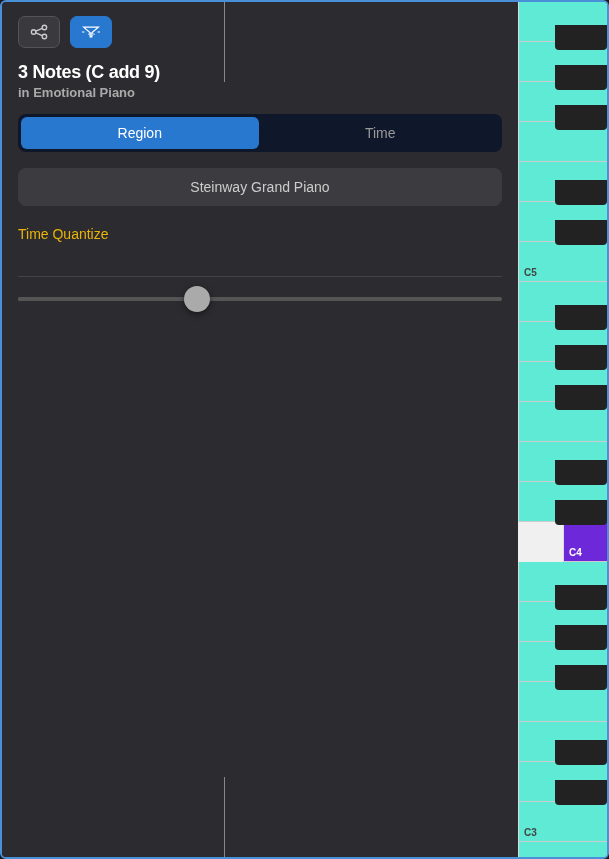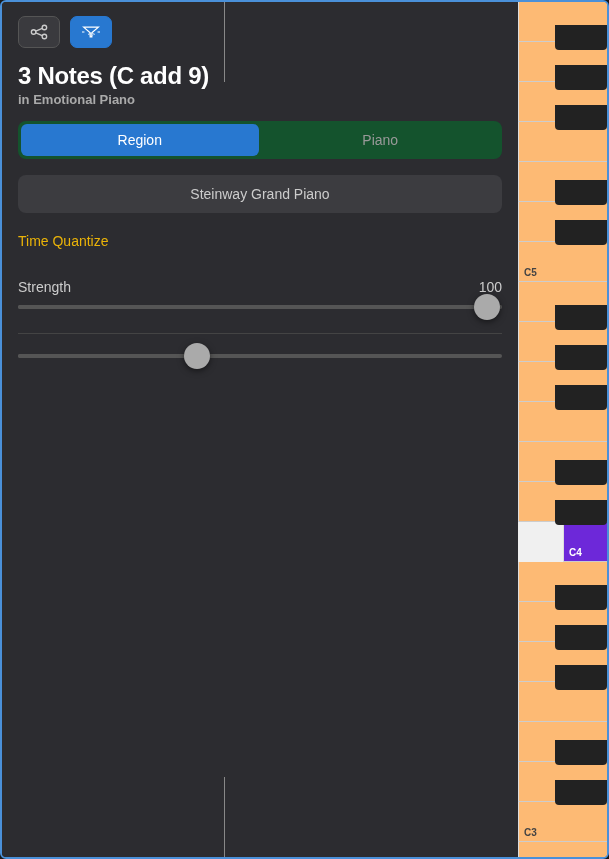--- a/index.html
+++ b/index.html
@@ -84,38 +84,38 @@
       width: 18px;
       height: 18px;
     }
 
     
     .title-area {
       padding: 4px 16px 14px 16px;
     }
 
     .title-main {
-      font-size: 24px;
+      font-size: 18px;
       font-weight: 600;
       color: #ffffff;
       letter-spacing: -0.3px;
     }
 
     .title-sub {
       font-size: 13px;
       color: #aaaaaa;
       margin-top: 2px;
       font-weight: bold;
     }
 
     
     .tab-bar {
       display: flex;
       margin: 0 16px 16px 16px;
-      background: #14532d;
+      background: #0f172a;
       border-radius: 8px;
       padding: 3px;
       gap: 3px;
       align-items: center;
     }
 
     .tab {
       flex: 1;
       height: 32px;
       border-radius: 6px;
@@ -267,21 +267,21 @@
     
     .piano-wrapper {
       position: relative;
       width: 100%;
       height: 859px;
     }
 
     .w-key {
       position: absolute;
       width: 100%;
-      background: #fdba74;
+      background: #5eead4;
       border-bottom: 1px solid #ccc;
       border-left: 1px solid #ddd;
       left: 0;
     }
 
     .w-key.active {
       background: #6d28d9;
       margin-left: 45px;
     }
 
@@ -338,39 +338,29 @@
       </div>
     </div>
 
     <div class="title-area">
       <div class="title-main">3 Notes (C add 9)</div>
       <div class="title-sub">in Emotional Piano</div>
     </div>
 
     <div class="tab-bar">
       <div class="tab active">Region</div>
-      <div class="tab">Piano</div>
+      <div class="tab">Time</div>
     </div>
 
     <div class="instrument-btn">Steinway Grand Piano</div>
 
     <div class="section">
       <div class="section-label">Time Quantize</div>
     </div>
 
-    <div class="slider-section">
-      <div class="slider-header">
-        <span class="slider-label">Strength</span>
-        <span class="slider-value">100</span>
-      </div>
-      <div class="slider-track">
-        <div class="slider-fill" style="width: 100%;"></div>
-        <div class="slider-thumb" style="right: 2px; left: auto;"></div>
-      </div>
-    </div>
 
     <div class="divider"></div>
 
     <div class="slider-section">
       <div class="slider-track">
         <div class="slider-fill" style="width: 37%;"></div>
         <div class="slider-thumb" style="left: calc(37% - 13px);"></div>
       </div>
     </div>
 

